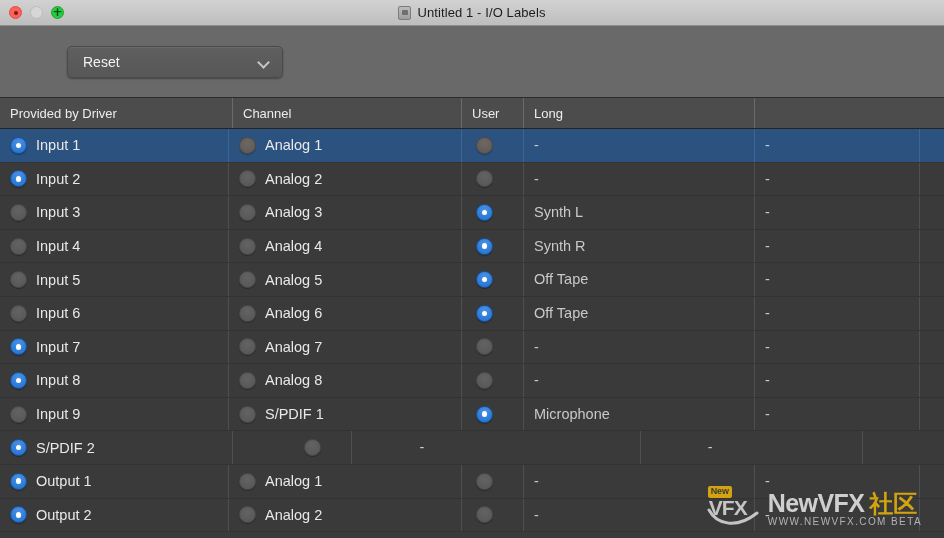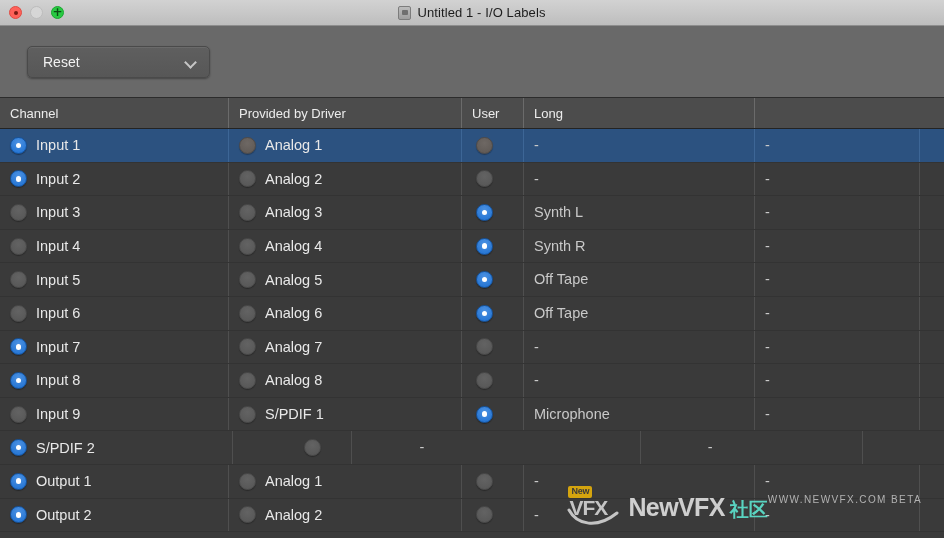--- a/index.html
+++ b/index.html
@@ -90,31 +90,32 @@
   .toolbar {
     flex: 0 0 72px;
     height: 72px;
     background: #696969;
     display: flex;
     align-items: center;
     padding-left: 27px;
     border-bottom: 1px solid #2c2c2c;
   }
   .popup-button {
-    width: 183px;
+    width: 216px;
     height: 32px;
     border-radius: 5px;
     background: linear-gradient(to bottom, #5f5f5f, #575757);
     border: 1px solid #4a4a4a;
     box-shadow: 0 1px 0 rgba(255,255,255,0.07) inset, 0 1px 2px rgba(0,0,0,0.35);
     display: flex;
     align-items: center;
     justify-content: space-between;
     padding: 0 12px 0 15px;
     cursor: default;
+    margin-left: 40px;
   }
   .popup-label {
     font-size: 14px;
     color: #f2f2f2;
   }
   .chevron {
     width: 12px; height: 12px;
     position: relative;
     flex: 0 0 auto;
   }
@@ -283,36 +284,36 @@
     color: #d8d8d8;
     letter-spacing: -1px;
     line-height: 22px;
   }
   .wm-swoosh {
     position: absolute;
     left: 0px; bottom: 1px;
     width: 52px; height: 22px;
     overflow: hidden;
   }
-  .wm-text { display: flex; flex-direction: row; align-items: flex-start; }
+  .wm-text { display: flex; flex-direction: column; align-items: flex-start; }
   .wm-main {
     display: flex; align-items: baseline; gap: 5px;
   }
   .wm-name {
     font-size: 25px;
     font-weight: 700;
     color: #e4e4e4;
     letter-spacing: -0.6px;
     line-height: 26px;
   }
   .wm-cn {
-    font-size: 19px;
+    font-size: 24px;
     font-weight: 700;
-    color: #5eead4;
-    font-family: Liberation Mono, monospace;
+    color: #eab308;
+    font-family: Liberation Serif, serif;
     line-height: 22px;
   }
   .wm-url {
     font-size: 10px;
     color: #c2c2c2;
     letter-spacing: 1.4px;
     margin-top: 0;
   }
 </style>
 </head>
@@ -339,22 +340,22 @@
   <div class="toolbar">
     <div class="popup-button">
       <span class="popup-label">Reset</span>
       <span class="chevron"></span>
     </div>
   </div>
 
   <div class="table-wrap">
 
     <div class="header-row">
+      <div class="header-cell col-driver">Provided by Driver</div>
       <div class="header-cell col-channel">Channel</div>
-      <div class="header-cell col-driver">Provided by Driver</div>
       <div class="header-cell col-user">User</div>
       <div class="header-cell col-long">Long</div>
       <div class="header-cell col-extra last"></div>
       <div class="scroll-gutter"></div>
     </div>
 
     <div class="rows-area">
       <div class="rows" id="rows-container">
           <div class="row selected">
             <div class="cell col-channel">

